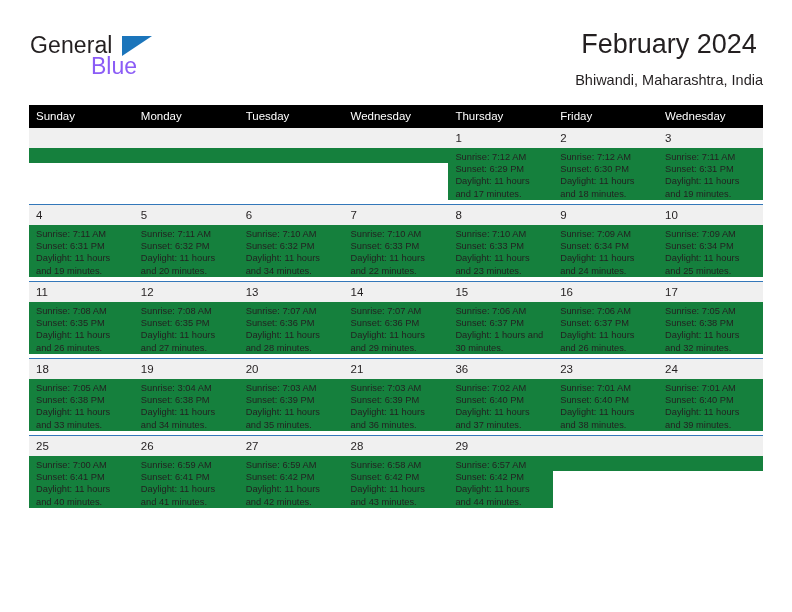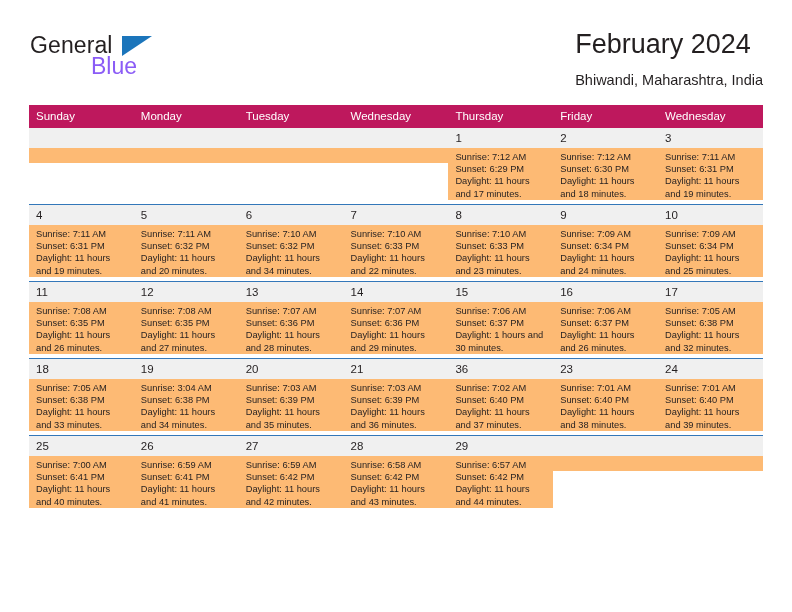--- a/index.html
+++ b/index.html
@@ -62,21 +62,21 @@
     font-size: 23px;
     color: #8b5cf6;
     line-height: 26px;
     font-family: "Liberation Sans", sans-serif;
   }
 
   .titles {
     position: absolute;
     right: 0;
     top: 0;
-    text-align: left;
+    text-align: center;
   }
   .cal-title {
     font-size: 27px;
     color: #231f20;
     line-height: 32px;
     white-space: nowrap;
   }
   .cal-subtitle {
     font-size: 14.5px;
     color: #231f20;
@@ -88,21 +88,21 @@
   
   .calendar {
     position: absolute;
     left: 29px;
     top: 105px;
     width: 734px;
     border-collapse: collapse;
     table-layout: fixed;
   }
   .calendar th {
-    background: #be185d;
+    background: #000000;
     color: #ffffff;
     font-weight: normal;
     font-size: 11.5px;
     text-align: left;
     padding: 5px 0 5px 7px;
     height: 12px;
     line-height: 13px;
   }
   .calendar td {
     vertical-align: top;
@@ -118,21 +118,21 @@
     font-size: 11.5px;
     line-height: 14px;
     padding: 3px 0 3px 7px;
     color: #231f20;
     min-height: 14px;
   }
   .daynum.blank {
     color: transparent;
   }
   .cellbody {
-    background: #fdba74;
+    background: #15803d;
     padding: 3px 6px 0 7px;
     font-size: 9.3px;
     line-height: 12.2px;
     color: #231f20;
   }
   .cellbody div {
     white-space: nowrap;
   }
   .cellbody .daylight-wrap {
     white-space: normal;

